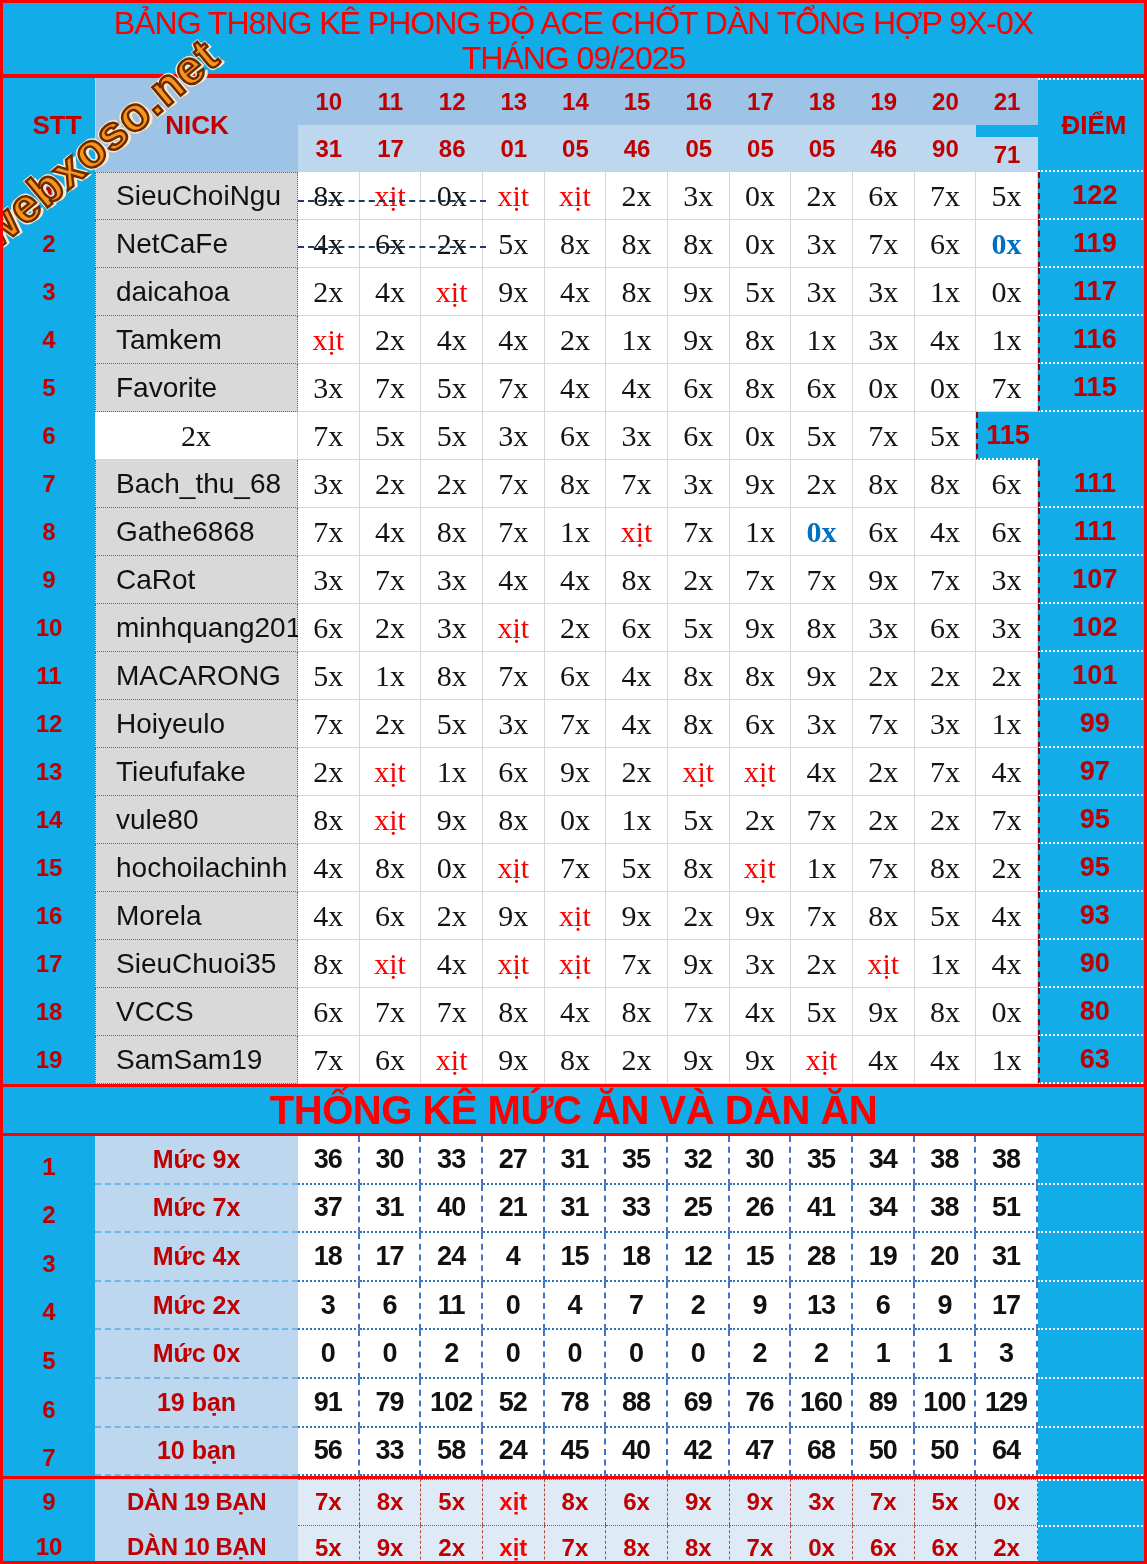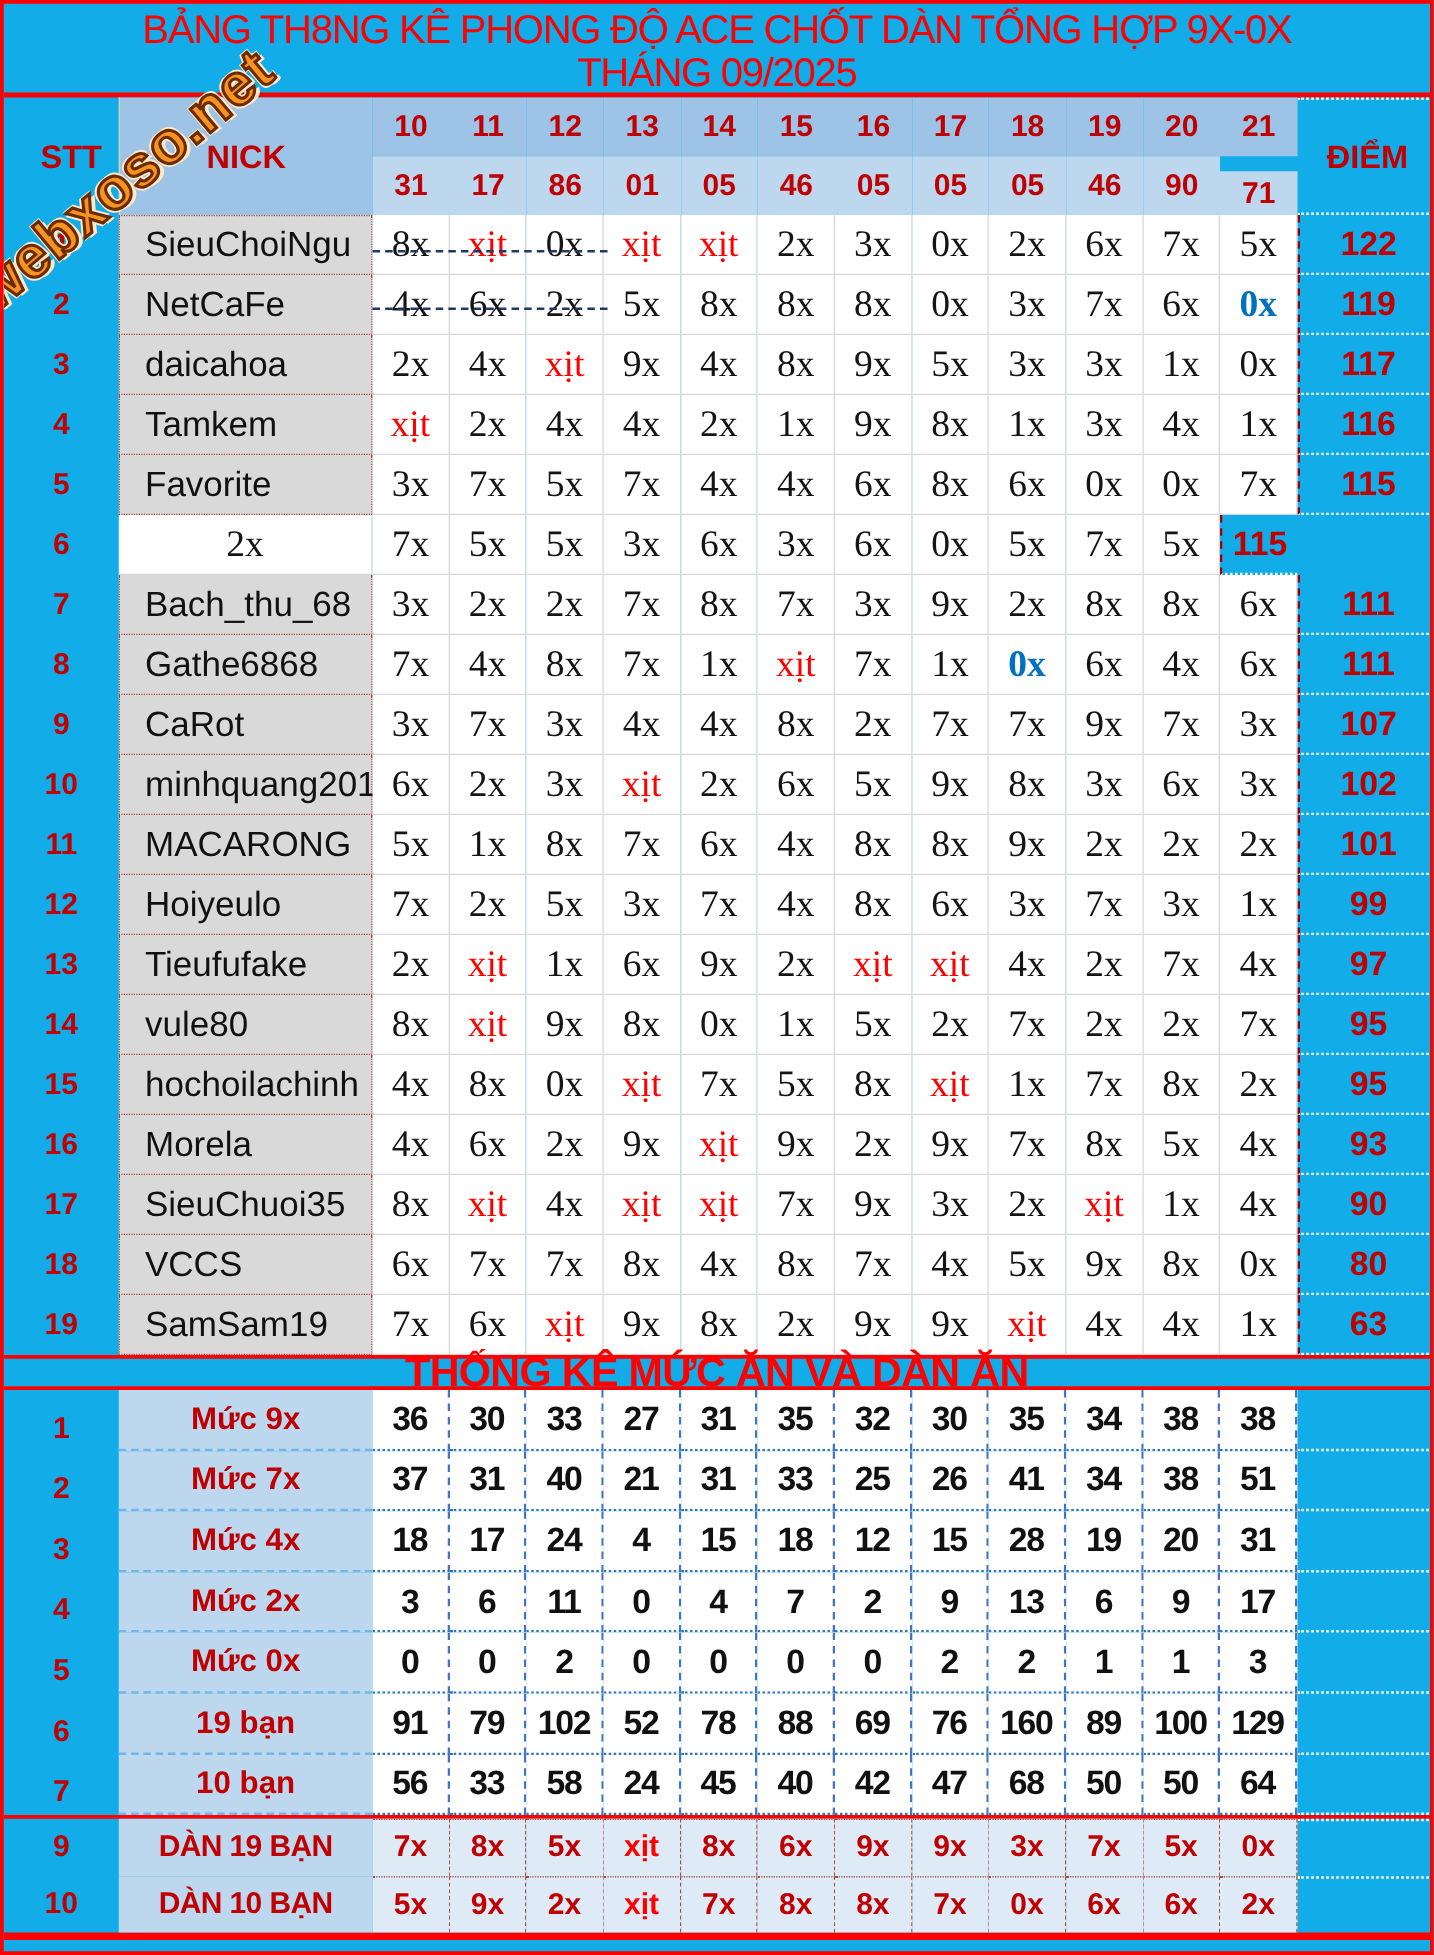--- a/index.html
+++ b/index.html
@@ -42,23 +42,23 @@
   .c-nick{background:var(--nickbg);font-size:28px;color:#111;justify-content:flex-start;
     padding-left:20px;border:1.5px dotted #B24A3B;border-top:none;}
   .trow:first-child .c-nick{border-top:1.5px dotted #B24A3B;}
   .c-val{background:#fff;font-family:"Liberation Serif",serif;font-size:30px;color:#141414;
     border-right:1px solid var(--grid);border-bottom:1px solid var(--grid);}
   .c-val.red{color:var(--red);}
   .c-val.blue{color:var(--blueval);font-weight:bold;}
   .c-diem{color:var(--darkred);font-weight:bold;font-size:27px;
     border-left:2px dashed #9C0006;border-bottom:2px dotted #fff;}
   
-  .section-title{height:28px;border-top:3px solid var(--red);border-bottom:3px solid var(--red);
+  .section-title{height:52px;border-top:3px solid var(--red);border-bottom:3px solid var(--red);
     display:flex;align-items:center;justify-content:center;color:var(--red);
-    font-weight:bold;font-size:33px;letter-spacing:-0.5px;}
+    font-weight:bold;font-size:40px;letter-spacing:-0.5px;}
   
   .srow{display:grid;grid-template-columns:var(--cols);height:48.6px;}
   .s-stt{color:var(--darkred);font-weight:bold;font-size:24px;align-self:end;padding-bottom:4px;justify-self:center;display:flex;}
   .s-label{background:var(--hdr2);color:var(--darkred);font-weight:bold;font-size:25px;
     border-bottom:2px dashed #6FB7E8;display:flex;align-items:center;justify-content:center;}
   .s-val{background:#fff;font-size:27px;font-weight:600;color:#111;letter-spacing:-1px;
     border-right:2px dashed #4472C4;border-bottom:2px dotted #2E75B6;display:flex;align-items:center;justify-content:center;}
   .s-right{border-bottom:2px dotted #fff;}
   
   .dan-wrap{border-top:3px solid var(--red);}

